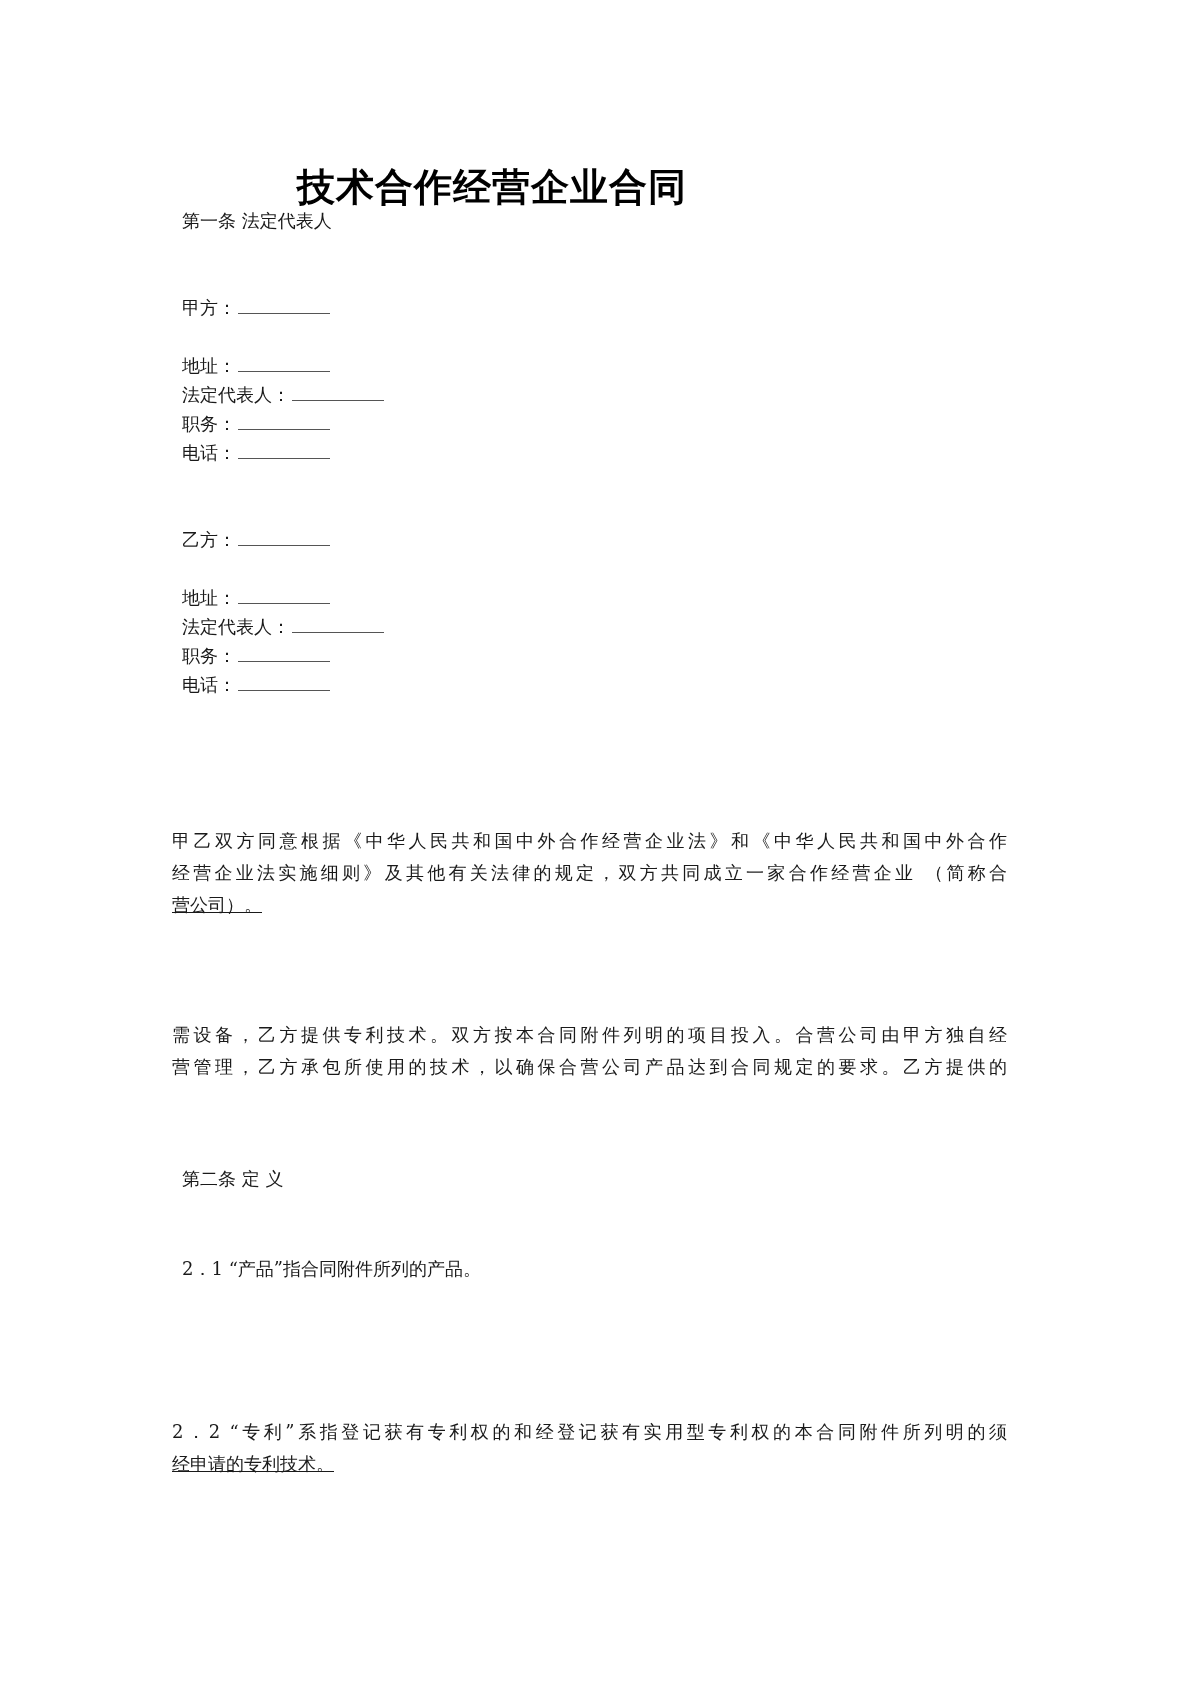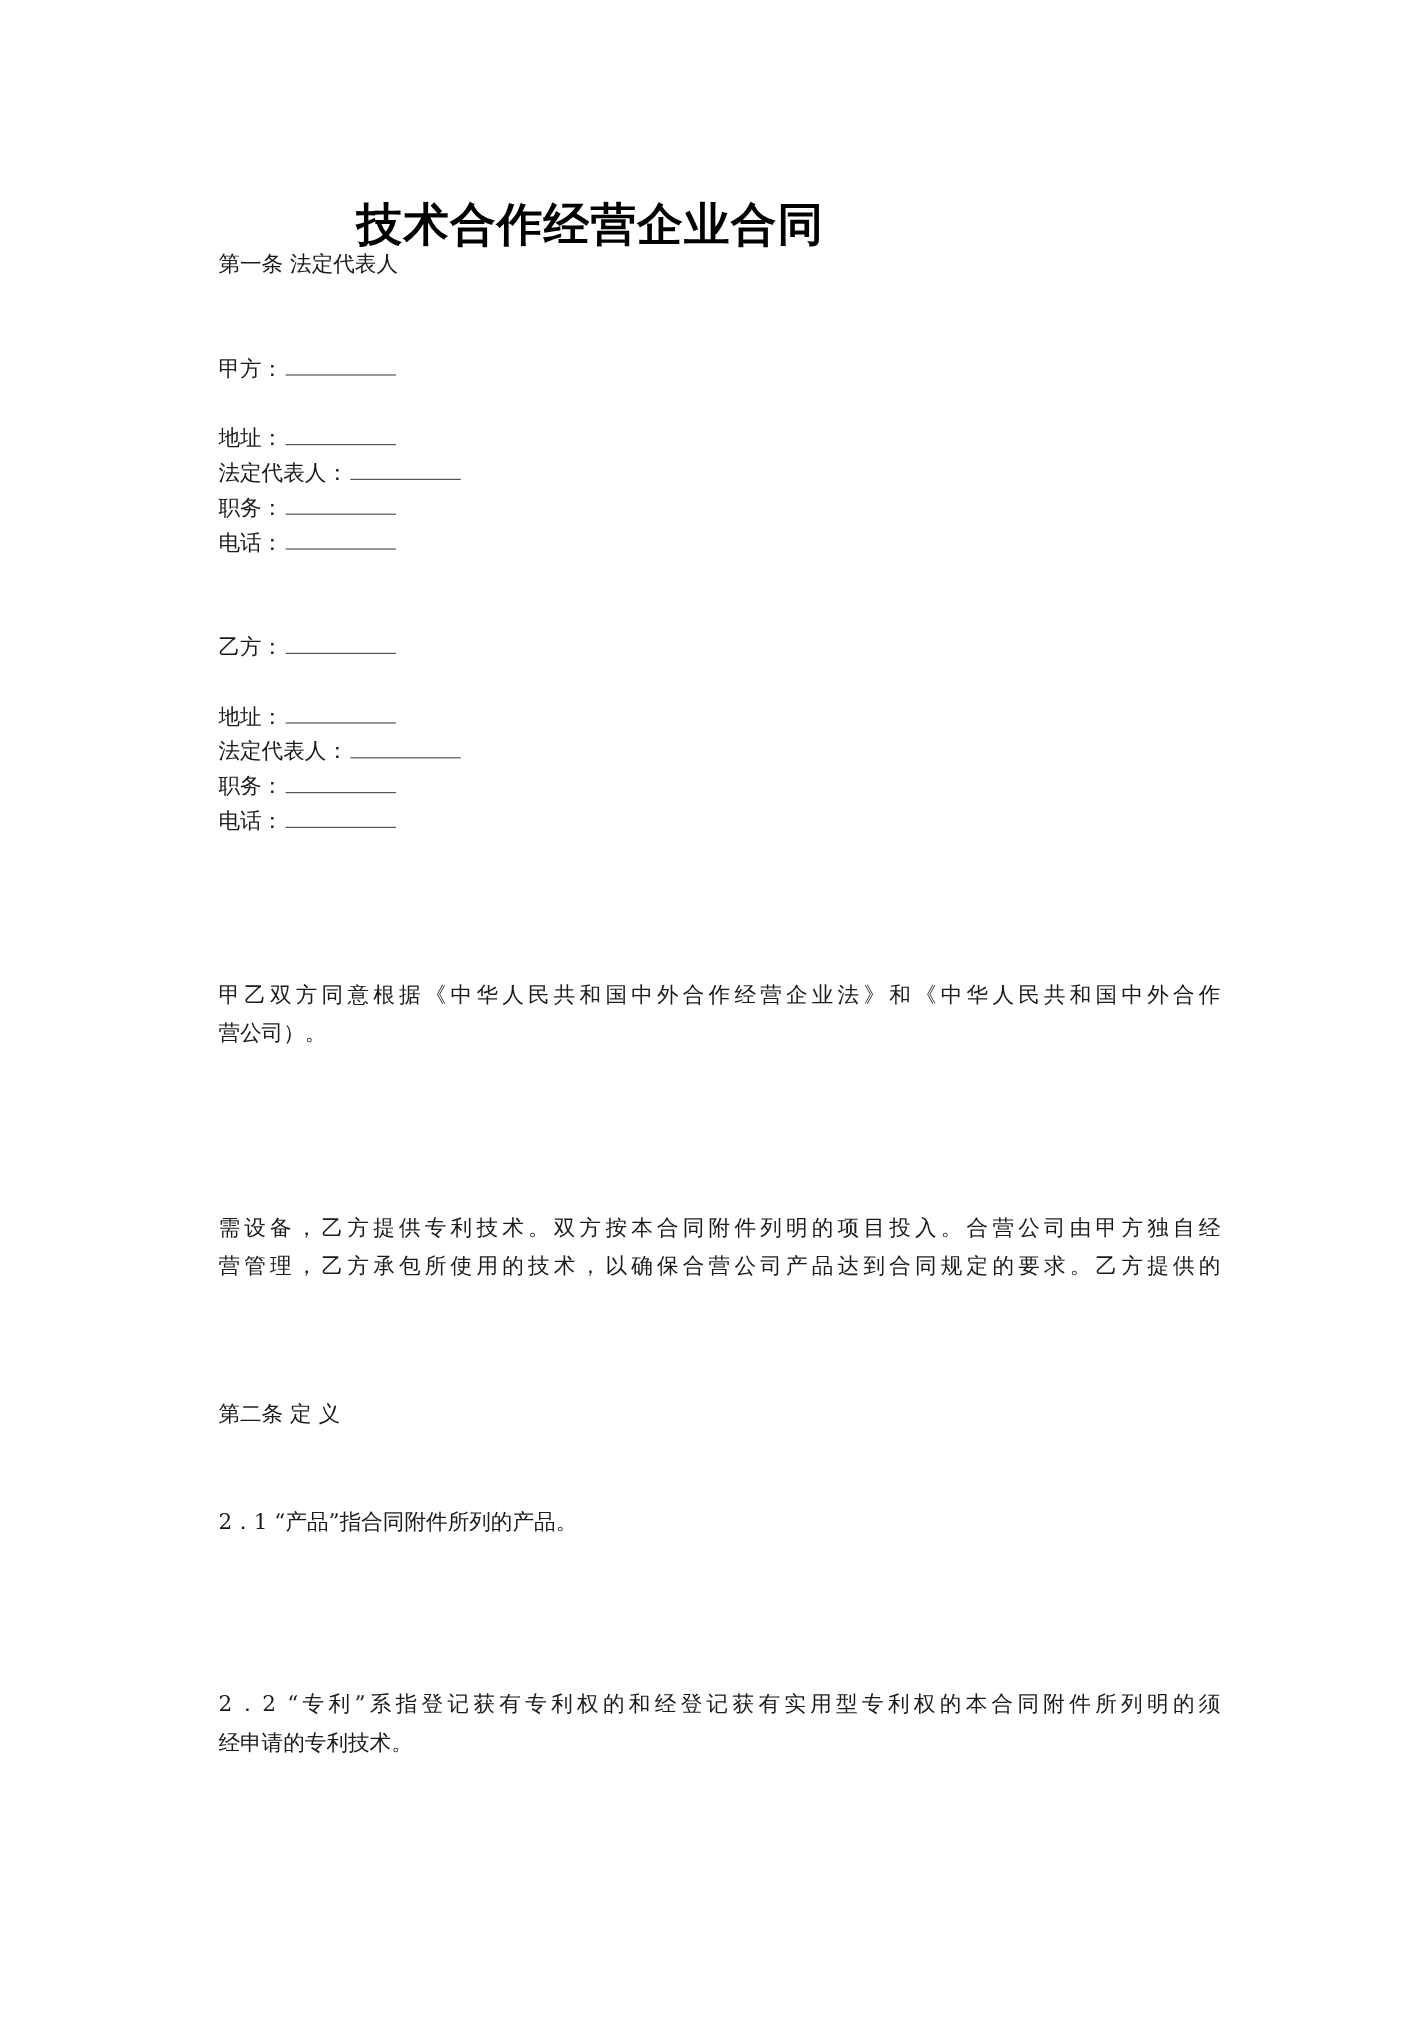--- a/index.html
+++ b/index.html
@@ -44,35 +44,37 @@
     .blank {
       display: inline-block;
       width: 92px;
       border-bottom: 1px solid #555;
       height: 16px;
       vertical-align: baseline;
       margin-left: 2px;
     }
     .para {
       position: absolute;
-      left: 182px;
+      left: 172px;
       width: 835px;
       font-size: 18px;
       line-height: 32px;
       color: #1a1a1a;
       text-align: justify;
+      margin-top: 11px;
     }
     .para .row {
       display: block;
       white-space: nowrap;
       text-align: justify;
       text-align-last: justify;
     }
     .para .row.last {
       text-align-last: left;
+      text-decoration: underline;
     }
     .inline-blank {
       display: inline-block;
       width: 92px;
       border-bottom: 1px solid #555;
       height: 18px;
       vertical-align: baseline;
       margin-right: 8px;
     }
   </style>
@@ -112,20 +114,21 @@
   </div>
   <div class="line" style="top:644px;">
     <span>职务：</span><span class="blank"></span>
   </div>
   <div class="line" style="top:673px;">
     <span>电话：</span><span class="blank"></span>
   </div>
 
   <div class="para" style="top:814px;">
     <span class="row">甲乙双方同意根据《中华人民共和国中外合作经营企业法》和《中华人民共和国中外合作</span>
+    <span class="row">经营企业法实施细则》及其他有关法律的规定，双方共同成立一家合作经营企业 （简称合</span>
     <span class="row last">营公司）。</span>
   </div>
 
   <div class="para" style="top:1008px;">
     <span class="row">需设备，乙方提供专利技术。双方按本合同附件列明的项目投入。合营公司由甲方独自经</span>
     <span class="row">营管理，乙方承包所使用的技术，以确保合营公司产品达到合同规定的要求。乙方提供的</span>
   </div>
 
   <div class="line" style="top:1167px;">第二条  定  义</div>
 

